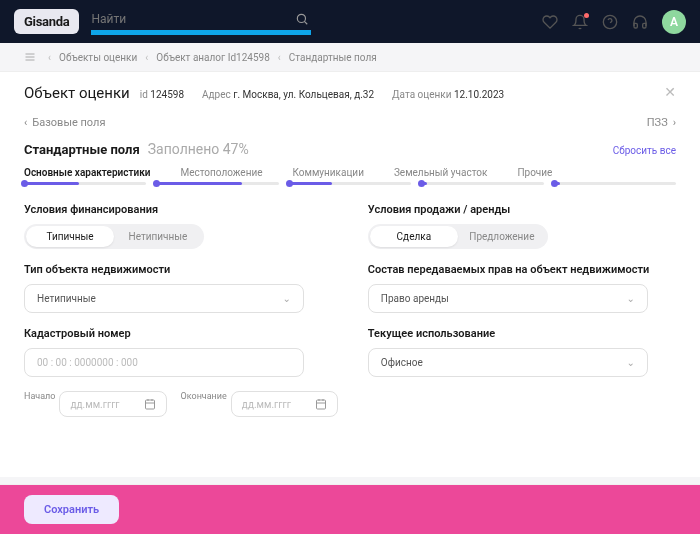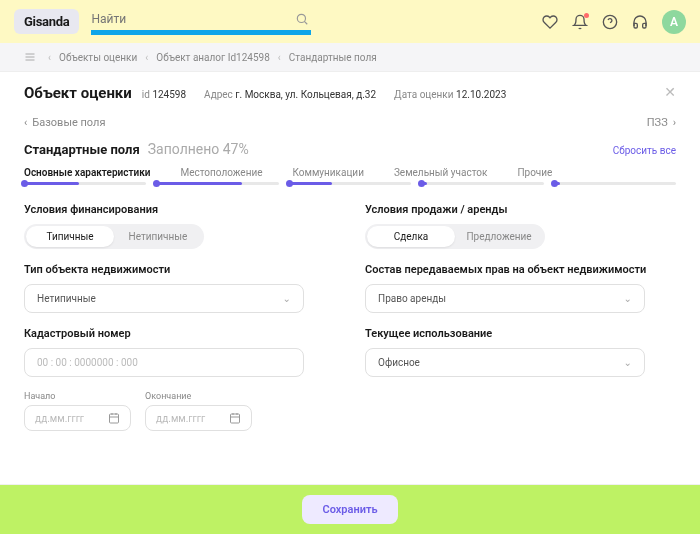--- a/index.html
+++ b/index.html
@@ -1,31 +1,31 @@
 <!DOCTYPE html>
 <html><head>
 <meta charset="utf-8">
 <style>
 *{box-sizing:border-box;margin:0;padding:0;font-family:-apple-system,BlinkMacSystemFont,"Segoe UI",Roboto,sans-serif}
 body{background:#f5f5f7;width:700px;height:534px;overflow:hidden;font-size:12px;color:#1a1a1a}
-.header{display:flex;align-items:center;padding:8px 14px;gap:12px;background:#fef9c3}
+.header{display:flex;align-items:center;padding:8px 14px;gap:12px;background:#0f172a}
 .logo{background:#e8e8f0;padding:5px 10px;border-radius:6px;font-weight:700;font-size:13px;letter-spacing:-0.3px}
 .search-box{flex:1;max-width:220px;position:relative;display:flex;align-items:center;border-bottom:5px solid #0ea5e9;padding:4px 0}
 .search-box input{border:none;background:none;outline:none;font-size:12px;width:100%;color:#888}
 .search-box .sicon{position:absolute;right:2px;color:#999}
 .header-icons{margin-left:auto;display:flex;gap:14px;align-items:center;color:#555}
 .header-icons span{cursor:pointer;position:relative}
 .avatar{width:24px;height:24px;border-radius:50%;background:#8ed89e;color:#fff;display:flex;align-items:center;justify-content:center;font-weight:600;font-size:12px}
 .notif::after{content:"";position:absolute;top:-1px;right:-1px;width:5px;height:5px;background:#ff6b6b;border-radius:50%}
 .crumbs{display:flex;align-items:center;gap:8px;padding:8px 24px;font-size:10px;color:#888;border-bottom:1px solid #eee}
 .crumbs .chev{color:#bbb}
 .crumbs .menu-icon{color:#aaa;margin-right:4px}
 .main{padding:12px 24px 60px;background:#fff;position:relative}
 .title-row{display:flex;align-items:baseline;gap:10px;margin-bottom:14px}
-.title-row h1{font-size:15px;font-weight:700}
+.title-row h1{font-size:15px;font-weight:400}
 .meta{font-size:10px;color:#888}
 .meta .val{color:#333;margin-right:8px}
 .close-x{position:absolute;right:24px;top:12px;color:#bbb;cursor:pointer;font-size:14px}
 .nav-row{display:flex;justify-content:space-between;align-items:center;margin-bottom:12px;font-size:11px;color:#888}
 .nav-back,.nav-fwd{display:flex;align-items:center;gap:5px;cursor:pointer}
 .section-title{display:flex;align-items:baseline;gap:8px;margin-bottom:10px}
 .section-title h2{font-size:13px;font-weight:700}
 .sub{font-size:14px;color:#aaa}
 .reset{margin-left:auto;font-size:10px;color:#6b5ce7;cursor:pointer}
 .tabs{display:flex;gap:30px;margin-bottom:4px}
@@ -43,25 +43,25 @@
 .form-grid{display:grid;grid-template-columns:1fr 1fr;gap:14px 30px}
 .field-label{font-size:11px;font-weight:600;margin-bottom:8px;color:#1a1a1a}
 .toggle{display:flex;background:#f0f0f2;border-radius:16px;padding:2px;width:180px}
 .toggle div{flex:1;text-align:center;padding:5px 0;font-size:10px;color:#888;cursor:pointer;border-radius:14px}
 .toggle div.on{background:#fff;color:#1a1a1a;box-shadow:0 1px 2px rgba(0,0,0,0.08)}
 .select,.input{width:100%;max-width:280px;border:1px solid #e0e0e0;border-radius:8px;padding:8px 12px;font-size:10px;color:#555;display:flex;justify-content:space-between;align-items:center;background:#fff;cursor:pointer}
 .select .chv{color:#aaa;font-size:10px}
 .input{cursor:text;max-width:280px}
 .input.placeholder{color:#bbb}
 .date-row{display:flex;gap:14px}
-.date-col{display:flex;flex-direction:column;gap:4px}
+.date-col{display:flex;flex-direction:row;gap:4px}
 .date-lbl{font-size:9px;color:#888}
 .date-input{display:flex;align-items:center;gap:24px;border:1px solid #e0e0e0;border-radius:8px;padding:6px 10px;font-size:10px;color:#bbb;background:#fff;cursor:pointer}
 .cal-icon{color:#999}
-.footer{position:fixed;bottom:0;left:0;right:0;background:#bef264;padding:10px 24px;display:flex;justify-content:center;border-top:1px solid #f0f0f0}
+.footer{position:fixed;bottom:0;left:0;right:0;background:#ec4899;padding:10px 24px;display:flex;justify-content:flex-start;border-top:1px solid #f0f0f0}
 .save-btn{background:#eeeaff;color:#6b5ce7;border:none;padding:8px 20px;border-radius:8px;font-size:11px;font-weight:600;cursor:pointer}
 svg{display:block}
 </style>
 </head>
 <body>
 
 <div class="header">
   <div class="logo">Gisanda</div>
   <div class="search-box">
     <input placeholder="Найти" style="">

